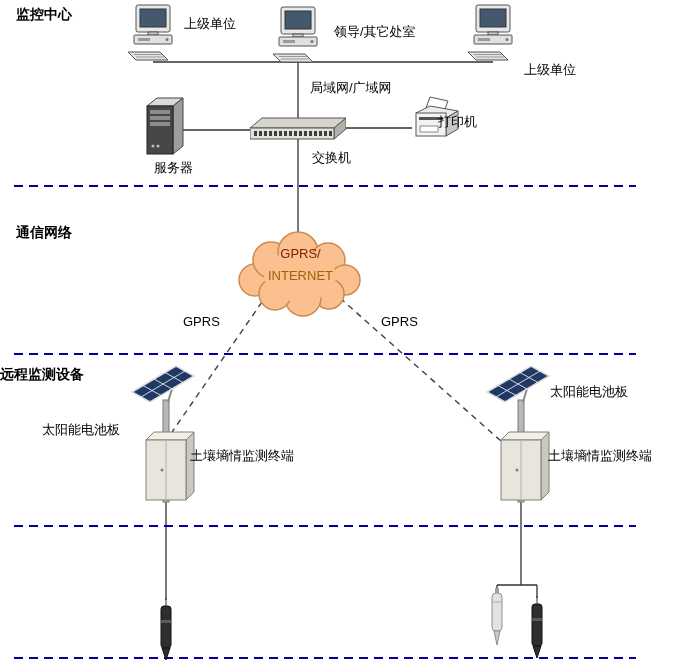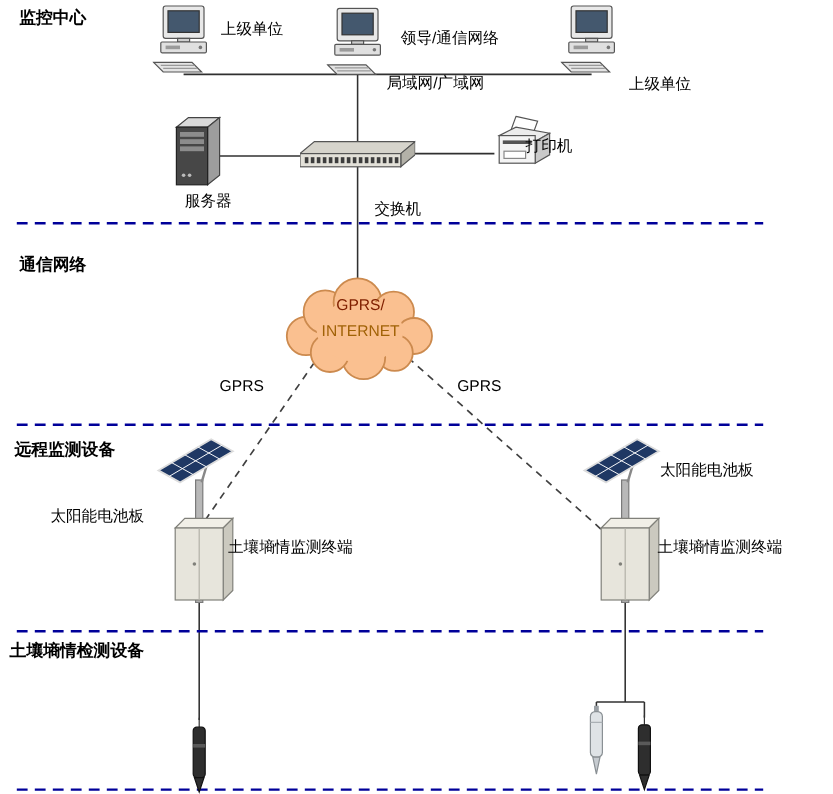--- a/index.html
+++ b/index.html
@@ -41,23 +41,22 @@
     <line x1="497" y1="585" x2="497" y2="590" stroke="#303030" stroke-width="1.3"></line>
     <line x1="537" y1="585" x2="537" y2="598" stroke="#303030" stroke-width="1.3"></line>
 
     <line x1="14" y1="186" x2="636" y2="186" stroke-width="2" stroke-dasharray="9 6" stroke="#000099"></line>
     <line x1="14" y1="354" x2="636" y2="354" stroke-width="2" stroke-dasharray="9 6" stroke="#000099"></line>
     <line x1="14" y1="526" x2="636" y2="526" stroke-width="2" stroke-dasharray="9 6" stroke="#000099"></line>
     <line x1="14" y1="658" x2="636" y2="658" stroke-width="2" stroke-dasharray="9 6" stroke="#000099"></line>
   </svg>
 
   <div class="sec" style="left:16px; top:6px;">监控中心</div>
-  <div class="sec" style="left:16px; top:212px;">通信网络</div>
-  <div class="sec" style="left:12px; top:366px;font-family:Liberation Mono, monospace;">远程监测设备</div>
-  <div class="sec" style="left:8px;  top:534px;">土壤墒情检测设备</div>
+  <div class="sec" style="left:16px; top:224px;">通信网络</div>
+  <div class="sec" style="left:0; top:366px;font-family:Liberation Mono, monospace;">远程监测设备</div>
 
   <div class="abs" style="left:127px; top:4px;">
     <svg width="52" height="58" viewBox="0 0 52 58">
       <rect x="9" y="1" width="34" height="27" rx="2" fill="#e8e8e8" stroke="#555"></rect>
       <rect x="13" y="5" width="26" height="18" fill="#44586e" stroke="#333"></rect>
       <rect x="21" y="28" width="10" height="3" fill="#cfcfcf" stroke="#555"></rect>
       <rect x="7" y="31" width="38" height="9" rx="1" fill="#e0e0e0" stroke="#555"></rect>
       <rect x="11" y="34" width="12" height="3" fill="#9a9a9a"></rect>
       <circle cx="40" cy="35.5" r="1.5" fill="#777"></circle>
       <polygon points="1,48 33,48 41,56 9,56" fill="#e4e4e4" stroke="#555"></polygon>
@@ -73,38 +72,38 @@
       <rect x="13" y="5" width="26" height="18" fill="#44586e" stroke="#333"></rect>
       <rect x="21" y="28" width="10" height="3" fill="#cfcfcf" stroke="#555"></rect>
       <rect x="7" y="31" width="38" height="9" rx="1" fill="#e0e0e0" stroke="#555"></rect>
       <rect x="11" y="34" width="12" height="3" fill="#9a9a9a"></rect>
       <circle cx="40" cy="35.5" r="1.5" fill="#777"></circle>
       <polygon points="1,48 33,48 41,56 9,56" fill="#e4e4e4" stroke="#555"></polygon>
       <line x1="7" y1="50.5" x2="35" y2="50.5" stroke="#999"></line>
       <line x1="9" y1="53" x2="37" y2="53" stroke="#999"></line>
     </svg>
   </div>
-  <div class="lbl" style="left:334px; top:24px;">领导/通信网络</div>
+  <div class="lbl" style="left:334px; top:24px;">领导/其它处室</div>
 
   <div class="abs" style="left:467px; top:4px;">
     <svg width="52" height="58" viewBox="0 0 52 58">
       <rect x="9" y="1" width="34" height="27" rx="2" fill="#e8e8e8" stroke="#555"></rect>
       <rect x="13" y="5" width="26" height="18" fill="#44586e" stroke="#333"></rect>
       <rect x="21" y="28" width="10" height="3" fill="#cfcfcf" stroke="#555"></rect>
       <rect x="7" y="31" width="38" height="9" rx="1" fill="#e0e0e0" stroke="#555"></rect>
       <rect x="11" y="34" width="12" height="3" fill="#9a9a9a"></rect>
       <circle cx="40" cy="35.5" r="1.5" fill="#777"></circle>
       <polygon points="1,48 33,48 41,56 9,56" fill="#e4e4e4" stroke="#555"></polygon>
       <line x1="7" y1="50.5" x2="35" y2="50.5" stroke="#999"></line>
       <line x1="9" y1="53" x2="37" y2="53" stroke="#999"></line>
     </svg>
   </div>
   <div class="lbl" style="left:524px; top:16px;margin-top:46px;">上级单位</div>
 
-  <div class="lbl" style="left:310px; top:61px;margin-left:12px;">局域网/广域网</div>
+  <div class="lbl" style="left:310px; top:80px;">局域网/广域网</div>
 
   <div class="abs" style="left:143px; top:96px;">
     <svg width="44" height="62" viewBox="0 0 44 62">
       <polygon points="4,10 14,2 40,2 30,10" fill="#d9d9d9" stroke="#444"></polygon>
       <polygon points="30,10 40,2 40,50 30,58" fill="#9d9d9d" stroke="#444"></polygon>
       <rect x="4" y="10" width="26" height="48" fill="#474747" stroke="#222"></rect>
       <rect x="7" y="14" width="20" height="4" fill="#8c8c8c"></rect>
       <rect x="7" y="20" width="20" height="4" fill="#8c8c8c"></rect>
       <rect x="7" y="26" width="20" height="4" fill="#8c8c8c"></rect>
       <circle cx="10" cy="50" r="1.5" fill="#bbb"></circle>
@@ -129,21 +128,21 @@
       <rect x="44" y="15" width="3" height="5" fill="#3d3d3d"></rect>
         <rect x="49" y="15" width="3" height="5" fill="#3d3d3d"></rect>
       <rect x="54" y="15" width="3" height="5" fill="#3d3d3d"></rect>
         <rect x="59" y="15" width="3" height="5" fill="#3d3d3d"></rect>
       <rect x="64" y="15" width="3" height="5" fill="#3d3d3d"></rect>
         <rect x="69" y="15" width="3" height="5" fill="#3d3d3d"></rect>
       <rect x="74" y="15" width="3" height="5" fill="#3d3d3d"></rect>
         <rect x="79" y="15" width="3" height="5" fill="#3d3d3d"></rect>
     </svg>
   </div>
-  <div class="lbl" style="left:312px; top:150px;margin-top:16px;">交换机</div>
+  <div class="lbl" style="left:312px; top:150px;">交换机</div>
 
   <div class="abs" style="left:410px; top:96px;">
     <svg width="54" height="50" viewBox="0 0 54 50">
       <polygon points="20,1 38,5 34,16 16,12" fill="#ffffff" stroke="#555"></polygon>
       <polygon points="6,17 20,10 48,15 36,22" fill="#ececec" stroke="#555"></polygon>
       <polygon points="36,22 48,15 48,33 36,40" fill="#c9c9c9" stroke="#555"></polygon>
       <rect x="6" y="17" width="30" height="23" fill="#f4f4f4" stroke="#555"></rect>
       <rect x="9" y="21" width="24" height="3" fill="#555"></rect>
       <rect x="10" y="30" width="18" height="6" fill="#ffffff" stroke="#888"></rect>
     </svg>

